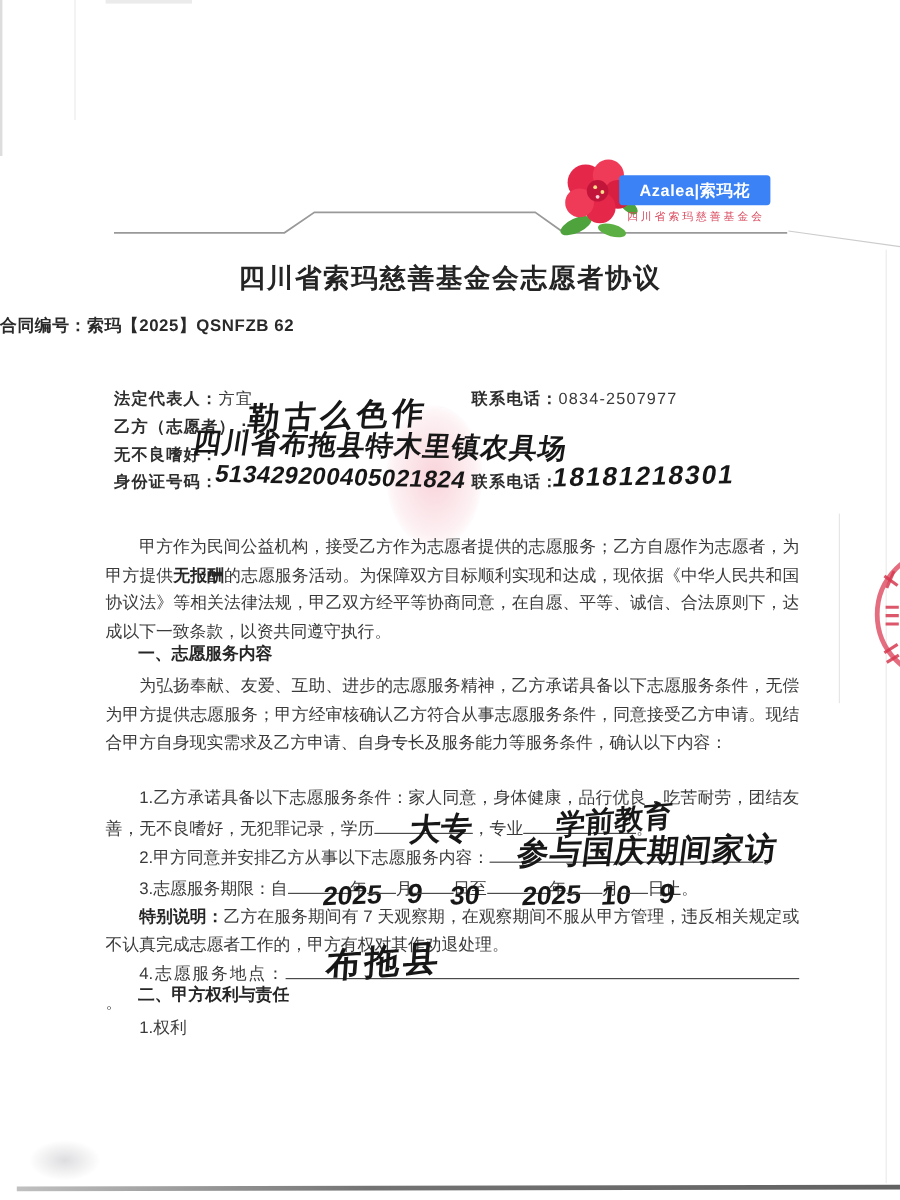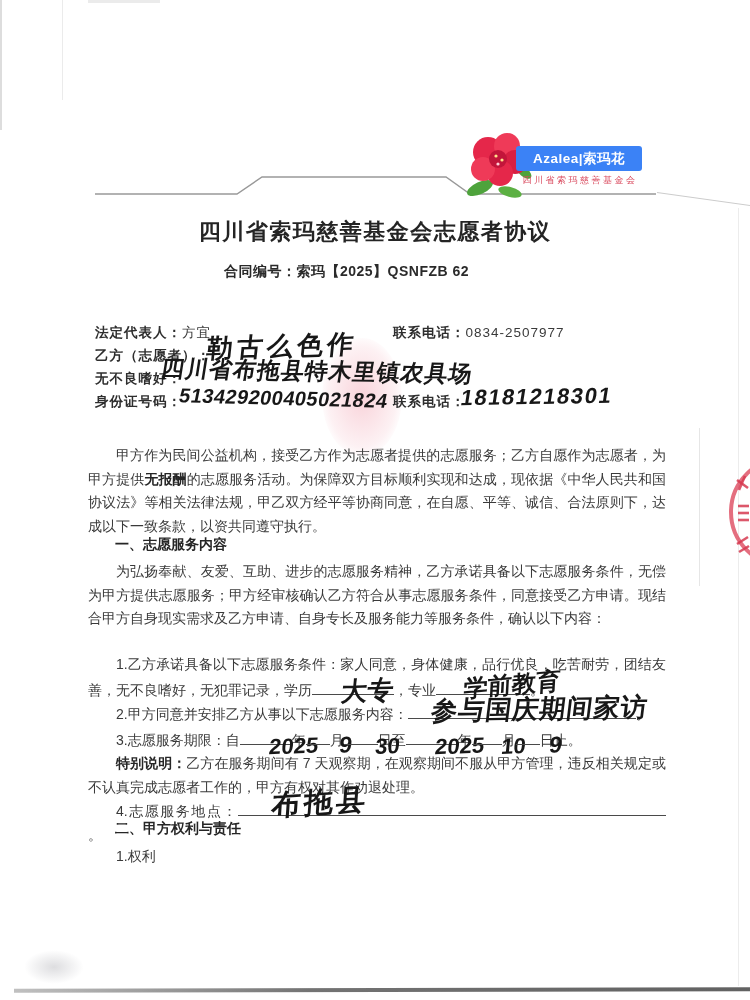--- a/index.html
+++ b/index.html
@@ -27,21 +27,21 @@
   .logo-flower{position:absolute;left:458px;top:126px;}
   .logo-badge{position:absolute;left:516px;top:146px;width:126px;height:25px;background:#3b82f6;
      border-radius:3px;color:#fff;font-weight:bold;font-size:13.5px;line-height:25px;text-align:center;
      letter-spacing:.5px;}
   .logo-org{position:absolute;left:517px;top:174px;width:126px;text-align:center;color:#d9485c;
      font-size:9px;letter-spacing:2.5px;}
 
   
   .doc-title{position:absolute;left:0;top:217px;width:750px;text-align:center;font-size:22px;
      font-weight:bold;color:#242424;letter-spacing:1.5px;}
-  .contract-no{position:absolute;left:0;top:263px;width:693px;text-align:center;font-size:14px;
+  .contract-no{position:absolute;left:0;top:263px;width:693px;font-size:14px;
      font-weight:bold;color:#2a2a2a;letter-spacing:.5px;}
 
   
   .iline{position:absolute;left:95px;width:580px;font-size:13.5px;line-height:20px;color:#3a3a3a;
      letter-spacing:1px;}
   .iline b{color:#2e2e2e;}
   .col2{position:absolute;left:298px;top:0;}
 
   
   .hand{position:absolute;font-weight:600;color:#171717;transform:skewX(-8deg) rotate(-2deg);

